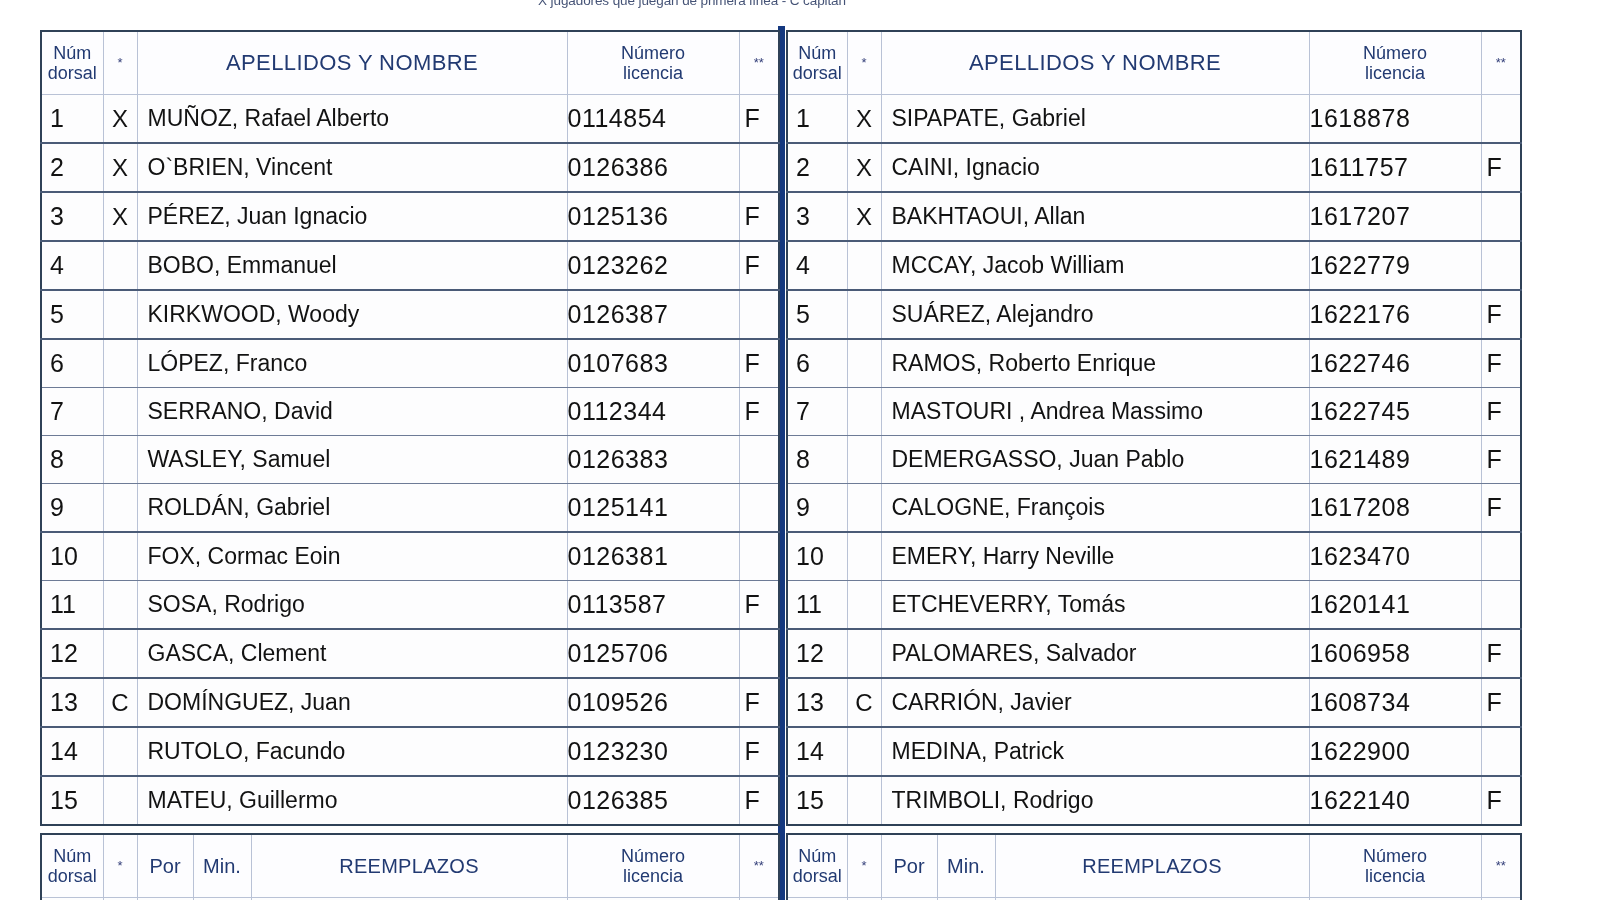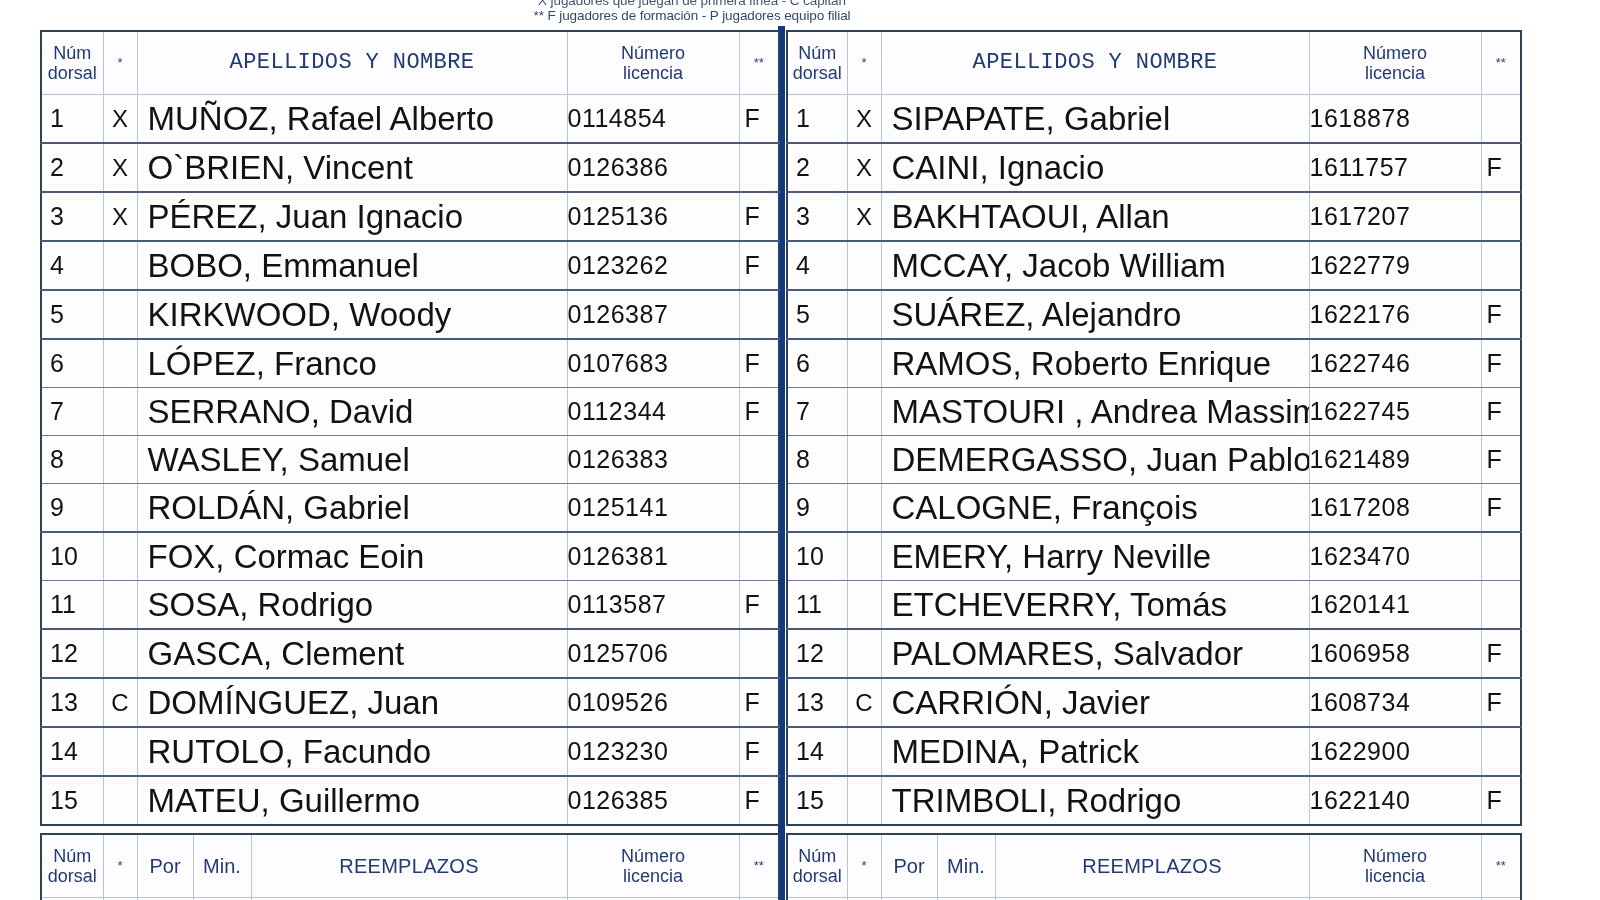--- a/index.html
+++ b/index.html
@@ -105,21 +105,20 @@
     color: #35407a;
     letter-spacing: 0px;
   }
   .hdr-row th.dstar {
     font-size: 13px;
     color: #35407a;
   }
   .hdr-row th.title {
     font-size: 22px;
     letter-spacing: 0.4px;
-    font-family: Liberation Mono, monospace;
   }
 
   tr.prow td {
     height: 47px;
     vertical-align: middle;
     font-size: 25px;
     color: #121212;
     background: #fdfdfe;
     border-color: #b9c2d6;
   }
@@ -128,21 +127,21 @@
     padding-left: 8px;
     font-size: 25px;
   }
   tr.prow td.mark {
     text-align: center;
     font-size: 24px;
   }
   tr.prow td.name {
     text-align: left;
     padding-left: 10px;
-    font-size: 33px;
+    font-size: 23px;
     white-space: nowrap;
     overflow: hidden;
     margin-left: 7px;
   }
   tr.prow td.lic {
     text-align: left;
     padding-left: 0;
     font-size: 25px;
     letter-spacing: 0.5px;
   }
@@ -178,21 +177,20 @@
   .rep-hdr th.title { font-size: 20px; letter-spacing: 0.3px; }
   .rep-hdr th.star, .rep-hdr th.dstar { font-size: 13px; color: #35407a; }
 </style>
 </head>
 <body>
 
 <div id="sheet">
 
   <div class="legend-wrap">
     <span class="legend-line l1">X jugadores que juegan de primera línea - C capitán</span>
-    <span class="legend-line l2">** F jugadores de formación - P jugadores equipo filial</span>
   </div>
 
   <div class="center-divider"></div>
 
   <div class="half left">
     <table class="lineup">
       <colgroup>
         <col style="width:62px">
         <col style="width:34px">
         <col style="width:430px">

